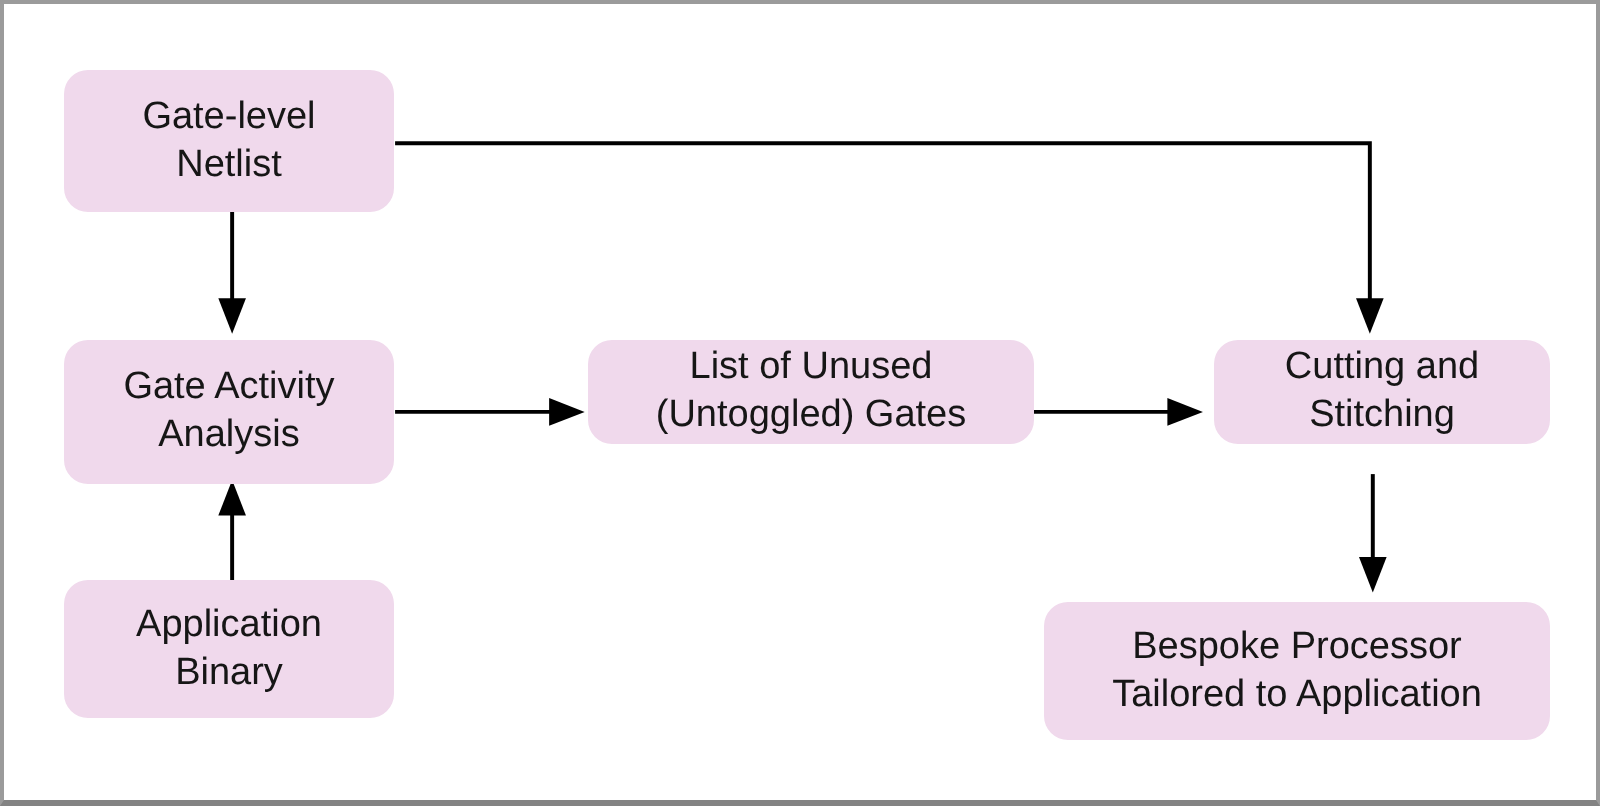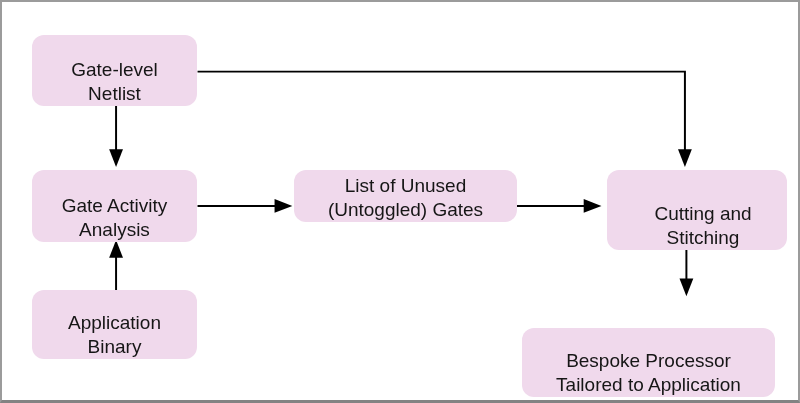--- a/index.html
+++ b/index.html
@@ -23,21 +23,21 @@
     left: 0;
     top: 0;
     width: 100%;
     height: 100%;
   }
   .node {
     position: absolute;
     background: #f0d9ec;
     border-radius: 12px;
     display: flex;
-    align-items: flex-end;
+    align-items: center;
     justify-content: center;
     text-align: center;
   }
   .node-label {
     white-space: pre-line;
     color: #161616;
     font-size: 19px;
     line-height: 24px;
   }
   .edge-line {
@@ -101,23 +101,23 @@
   <div class="node" style="left:30px; top:288px; width:165px; height:69px;">
     <span class="node-label">Application
 Binary</span>
   </div>
 
   <div class="node" style="left:292px; top:168px; width:223px; height:52px;">
     <span class="node-label">List of Unused
 (Untoggled) Gates</span>
   </div>
 
-  <div class="node" style="left:605px; top:168px; width:168px; height:80px;padding-left:12px;">
+  <div class="node" style="left:605px; top:168px; width:168px; height:52px;">
     <span class="node-label">Cutting and
 Stitching</span>
   </div>
 
-  <div class="node" style="left:520px; top:299px; width:253px; height:69px;margin-top:27px;">
+  <div class="node" style="left:520px; top:299px; width:253px; height:69px;">
     <span class="node-label">Bespoke Processor
 Tailored to Application</span>
   </div>
 
 </div>
 
 </body></html>

